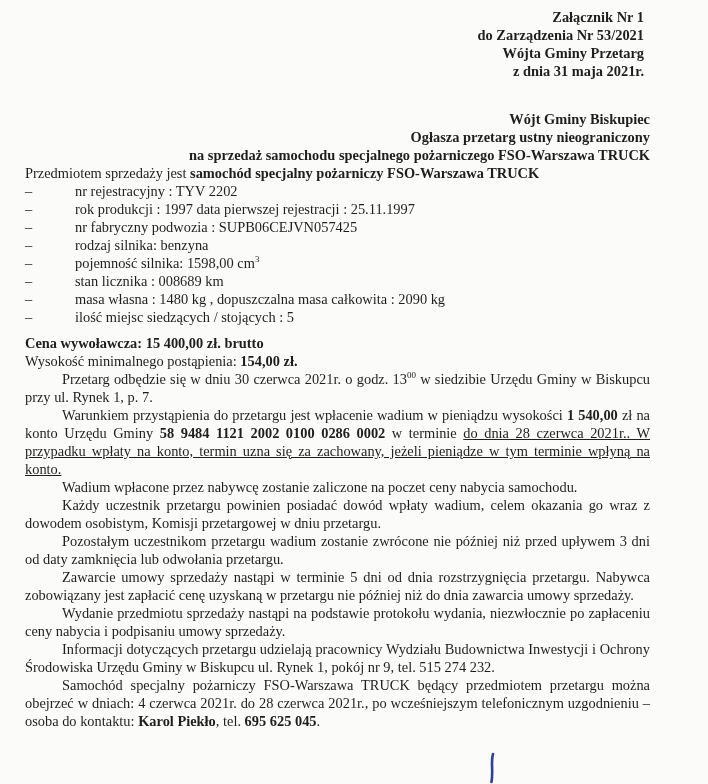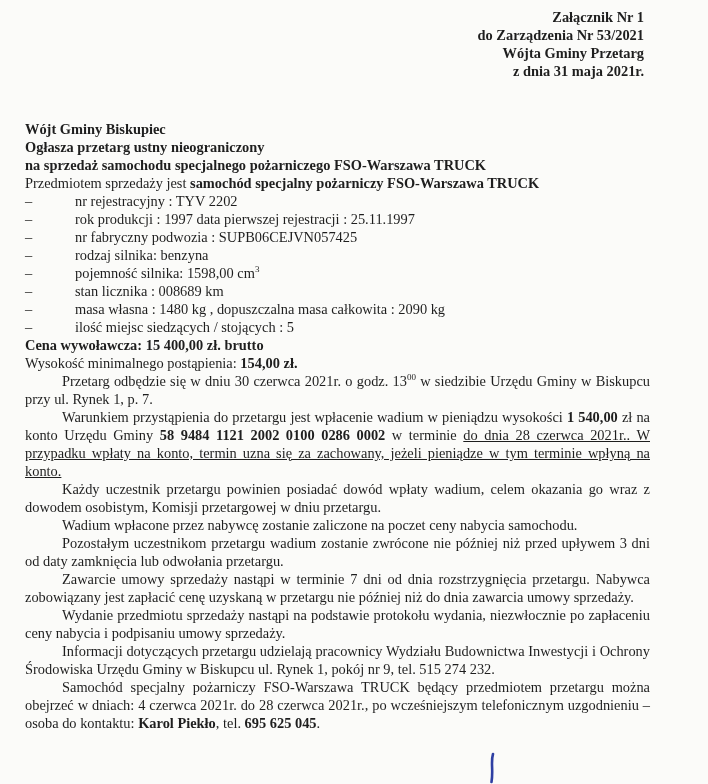--- a/index.html
+++ b/index.html
@@ -21,33 +21,33 @@
   .b { font-weight: bold; }
   .u { text-decoration: underline; }
   sup { font-size: 9px; line-height: 0; }
 
   .annex {
     text-align: right;
     font-weight: bold;
     padding-right: 6px;
   }
   .title {
-    margin-top: 40px;
-    text-align: left;
+    margin-top: 30px;
+    text-align: right;
     font-weight: bold;
   }
   .opis-h {
     margin-top: 14px;
     font-weight: bold;
   }
   .item { display: flex; }
   .item .marker { width: 50px; flex: 0 0 50px; }
   .item .itxt { flex: 1; }
 
-  .pricing { margin-top: 0; }
+  .pricing { margin-top: 8px; }
   .paras p.para {
     margin: 0;
     text-align: justify;
     text-indent: 37px;
     font-family: Liberation Serif, serif;
   }
   .pen {
     position: absolute;
     left: 484px;
     top: 752px;
@@ -109,24 +109,24 @@
   </div>
 
   <div class="pricing">
     <div><span class="b">Cena wywoławcza: 15 400,00 zł. brutto</span></div>
     <div><span>Wysokość minimalnego postąpienia: </span><span class="b">154,00 zł.</span></div>
   </div>
 
   <div class="paras">
     <p class="para"><span>Przetarg odbędzie się w dniu  30 czerwca 2021r. o godz. 13</span><sup>00</sup><span> w siedzibie Urzędu Gminy w Biskupcu przy ul. Rynek 1, p. 7.</span></p>
     <p class="para"><span>Warunkiem przystąpienia do przetargu jest wpłacenie wadium w pieniądzu wysokości </span><span class="b">1 540,00</span><span> zł na konto Urzędu Gminy </span><span class="b">58 9484 1121 2002 0100 0286 0002</span><span> w terminie </span><span class="u">do dnia 28 czerwca 2021r.. W przypadku wpłaty na konto, termin uzna się za zachowany, jeżeli pieniądze w tym terminie wpłyną na konto.</span></p>
+    <p class="para"><span>Wadium wpłacone przez nabywcę zostanie zaliczone na poczet ceny nabycia samochodu.</span></p>
     <p class="para"><span>Każdy uczestnik przetargu powinien posiadać dowód wpłaty wadium, celem okazania go wraz z dowodem osobistym, Komisji przetargowej w dniu przetargu.</span></p>
-    <p class="para"><span>Wadium wpłacone przez nabywcę zostanie zaliczone na poczet ceny nabycia samochodu.</span></p>
     <p class="para"><span>Pozostałym uczestnikom przetargu wadium zostanie zwrócone nie później niż przed upływem 3 dni od daty zamknięcia lub odwołania przetargu.</span></p>
-    <p class="para"><span>Zawarcie umowy sprzedaży nastąpi w terminie 7 dni od dnia rozstrzygnięcia przetargu. Nabywca zobowiązany jest zapłacić cenę uzyskaną w przetargu nie później niż do dnia zawarcia umowy sprzedaży.</span></p>
+    <p class="para"><span>Zawarcie umowy sprzedaży nastąpi w terminie 5 dni od dnia rozstrzygnięcia przetargu. Nabywca zobowiązany jest zapłacić cenę uzyskaną w przetargu nie później niż do dnia zawarcia umowy sprzedaży.</span></p>
     <p class="para"><span>Wydanie przedmiotu sprzedaży nastąpi na podstawie protokołu wydania, niezwłocznie po zapłaceniu ceny nabycia i podpisaniu umowy sprzedaży.</span></p>
     <p class="para"><span>Informacji dotyczących przetargu udzielają pracownicy Wydziału Budownictwa Inwestycji i Ochrony Środowiska Urzędu Gminy w Biskupcu  ul. Rynek 1, pokój nr 9,  tel. 515 274 232.</span></p>
     <p class="para"><span>Samochód specjalny pożarniczy FSO-Warszawa TRUCK będący przedmiotem przetargu można obejrzeć w dniach: 4 czerwca 2021r. do 28 czerwca 2021r., po wcześniejszym telefonicznym uzgodnieniu – osoba do kontaktu: </span><span class="b">Karol Piekło</span><span>, tel. </span><span class="b">695 625 045</span><span>.</span></p>
   </div>
 
   <svg class="pen" width="16" height="32" viewBox="0 0 16 32">
     <path d="M9 2 C 6.5 10, 9.5 18, 7.5 30" fill="none" stroke-width="2.6" stroke-linecap="round" stroke="#2e3fa3"></path>
   </svg>
 
 </div>

